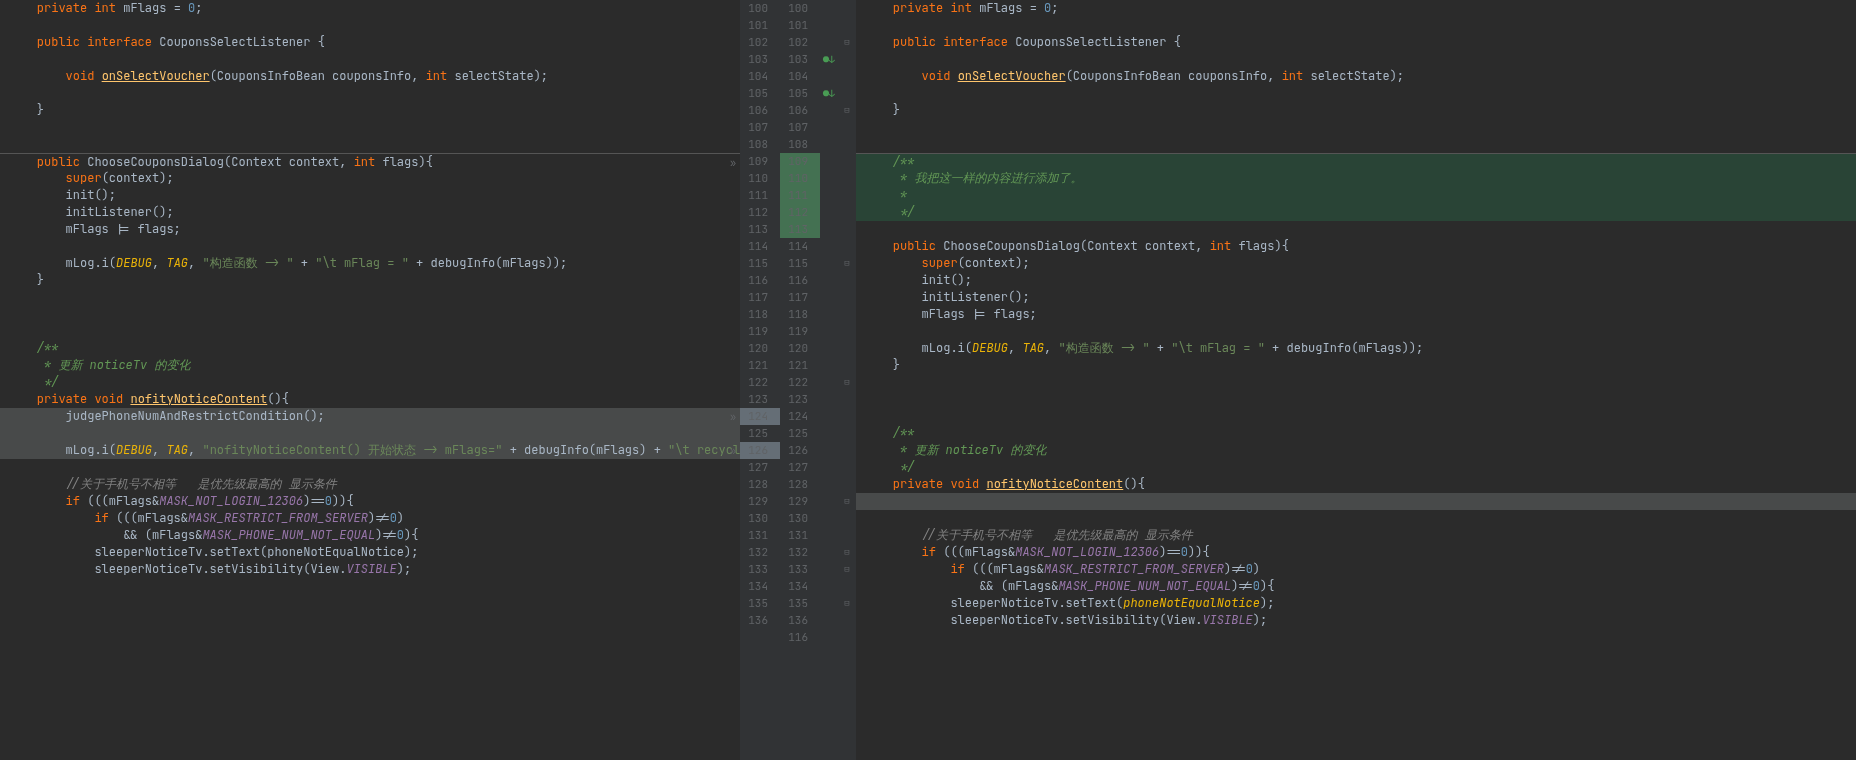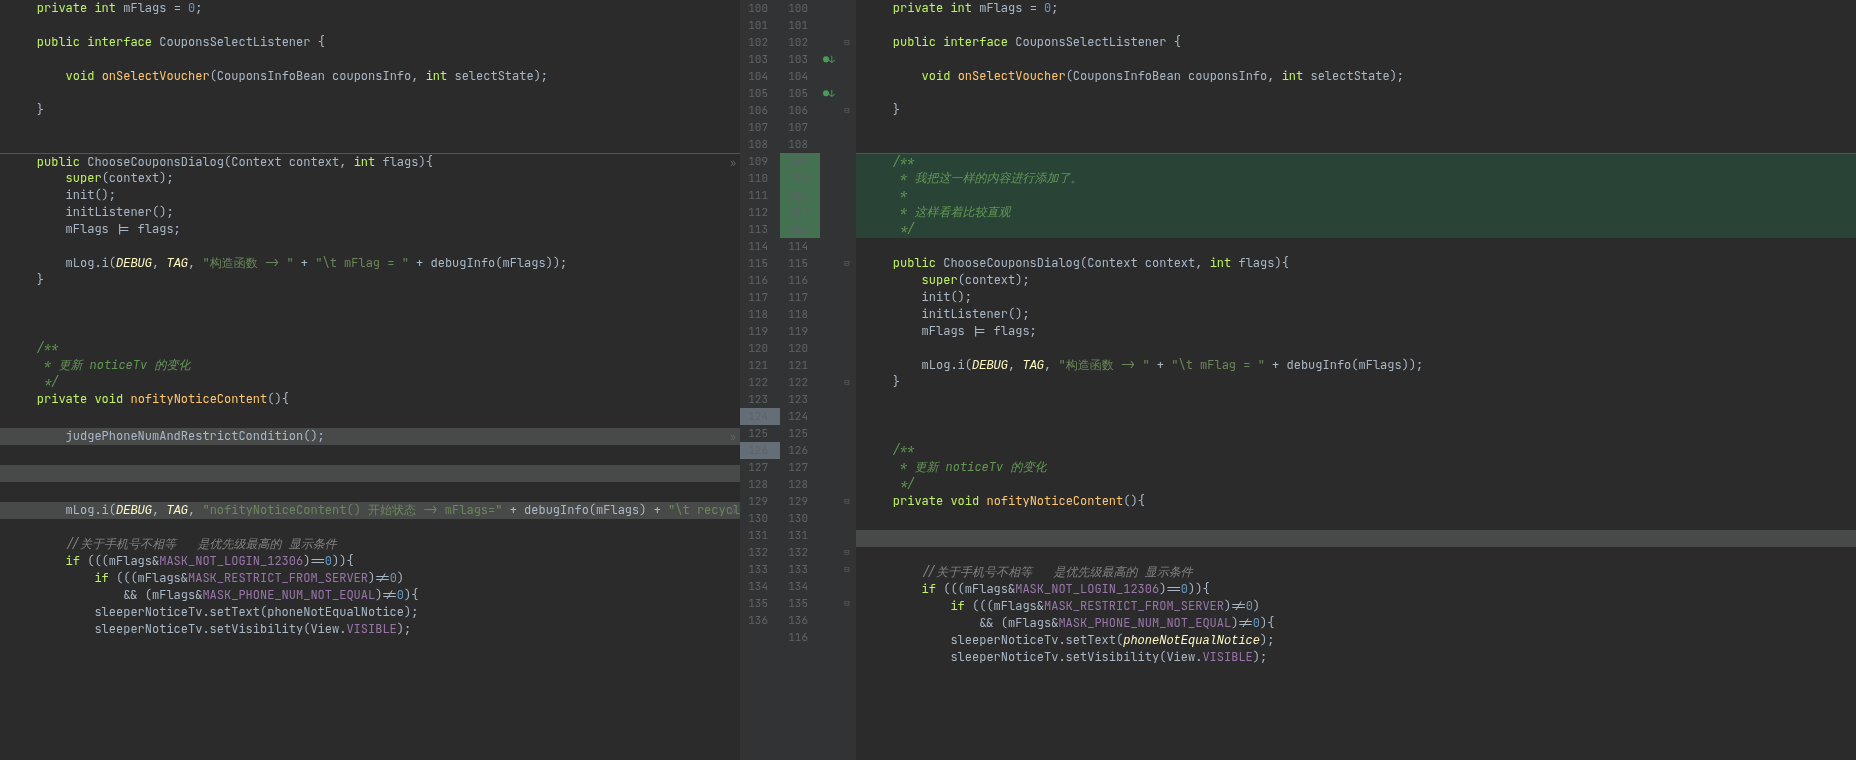--- a/index.html
+++ b/index.html
@@ -65,33 +65,33 @@
     font-size: 8px;
   }
   .code-line {
     height: 17px;
     line-height: 17px;
     white-space: pre;
     padding-left: 8px;
     overflow: hidden;
     position: relative;
   }
-  .tok-kw { color: #bef264; }
+  .tok-kw { color: #f97316; }
   .tok-type { color: #a9b7c6; }
   .tok-ident { color: #a9b7c6; text-align: center; }
   .tok-str { color: #6a8759; }
   .tok-comment { color: #808080; font-style: italic; text-align: right; }
   .tok-jdoc { color: #629755; font-style: italic; }
-  .tok-method-decl { color: #ffc66d; }
-  .tok-field { color: #fef9c3; font-style: italic; font-family: Liberation Mono, monospace; }
-  .tok-const { color: #9876aa; }
+  .tok-method-decl { color: #ffc66d; text-decoration: underline; }
+  .tok-field { color: #eab308; font-style: italic; }
+  .tok-const { color: #9876aa; font-style: italic; }
   .tok-num { color: #6897bb; }
 
   .bg-added { background: #294436; }
-  .bg-deleted { background: #484a4a; margin-top: 20px; }
+  .bg-deleted { background: #484a4a; }
 
   .gutter-bg-added { background: #447152; }
   .gutter-bg-deleted { background: #656e76; }
 
   .separator-line {
     border-top: 1px solid #555555;
   }
 
   .expander-chevron {
     position: absolute;
@@ -409,21 +409,20 @@
       <div class="code-line">    <span class="tok-kw">public</span> <span class="tok-kw">interface</span> <span class="tok-type">CouponsSelectListener</span> {</div>
       <div class="code-line"></div>
       <div class="code-line">        <span class="tok-kw">void</span> <span class="tok-method-decl">onSelectVoucher</span>(CouponsInfoBean couponsInfo, <span class="tok-kw">int</span> selectState);</div>
       <div class="code-line"></div>
       <div class="code-line">    }</div>
       <div class="code-line"></div>
       <div class="code-line"></div>
       <div class="code-line bg-added separator-line">    <span class="tok-jdoc">/**</span></div>
       <div class="code-line bg-added">     <span class="tok-jdoc">* 我把这一样的内容进行添加了。</span></div>
       <div class="code-line bg-added">     <span class="tok-jdoc">*</span></div>
-      <div class="code-line bg-added">     <span class="tok-jdoc">* 这样看着比较直观</span></div>
       <div class="code-line bg-added">     <span class="tok-jdoc">*/</span></div>
       <div class="code-line"></div>
       <div class="code-line">    <span class="tok-kw">public</span> <span class="tok-type">ChooseCouponsDialog</span>(Context context, <span class="tok-kw">int</span> flags){</div>
       <div class="code-line">        <span class="tok-kw">super</span>(context);</div>
       <div class="code-line">        init();</div>
       <div class="code-line">        initListener();</div>
       <div class="code-line">        <span class="tok-ident">mFlags</span> |= flags;</div>
       <div class="code-line"></div>
       <div class="code-line">        mLog.i(<span class="tok-field">DEBUG</span>, <span class="tok-field">TAG</span>, <span class="tok-str">"构造函数 -&gt; "</span> + <span class="tok-str">"\t mFlag = "</span> + debugInfo(mFlags));</div>
       <div class="code-line">    }</div>

